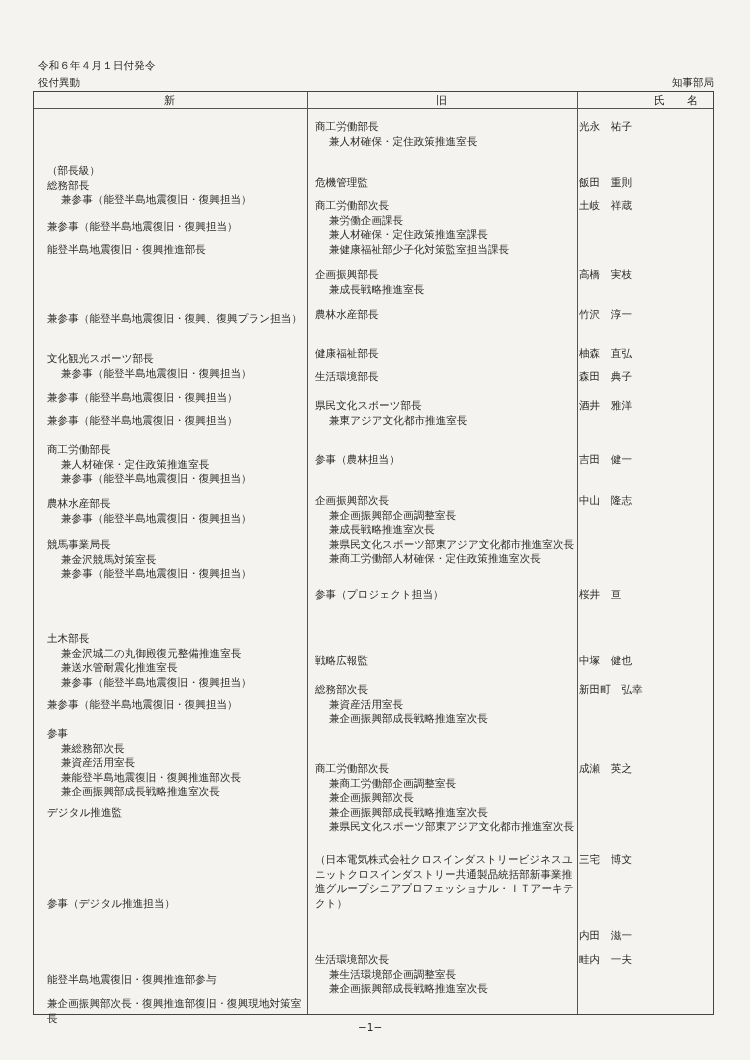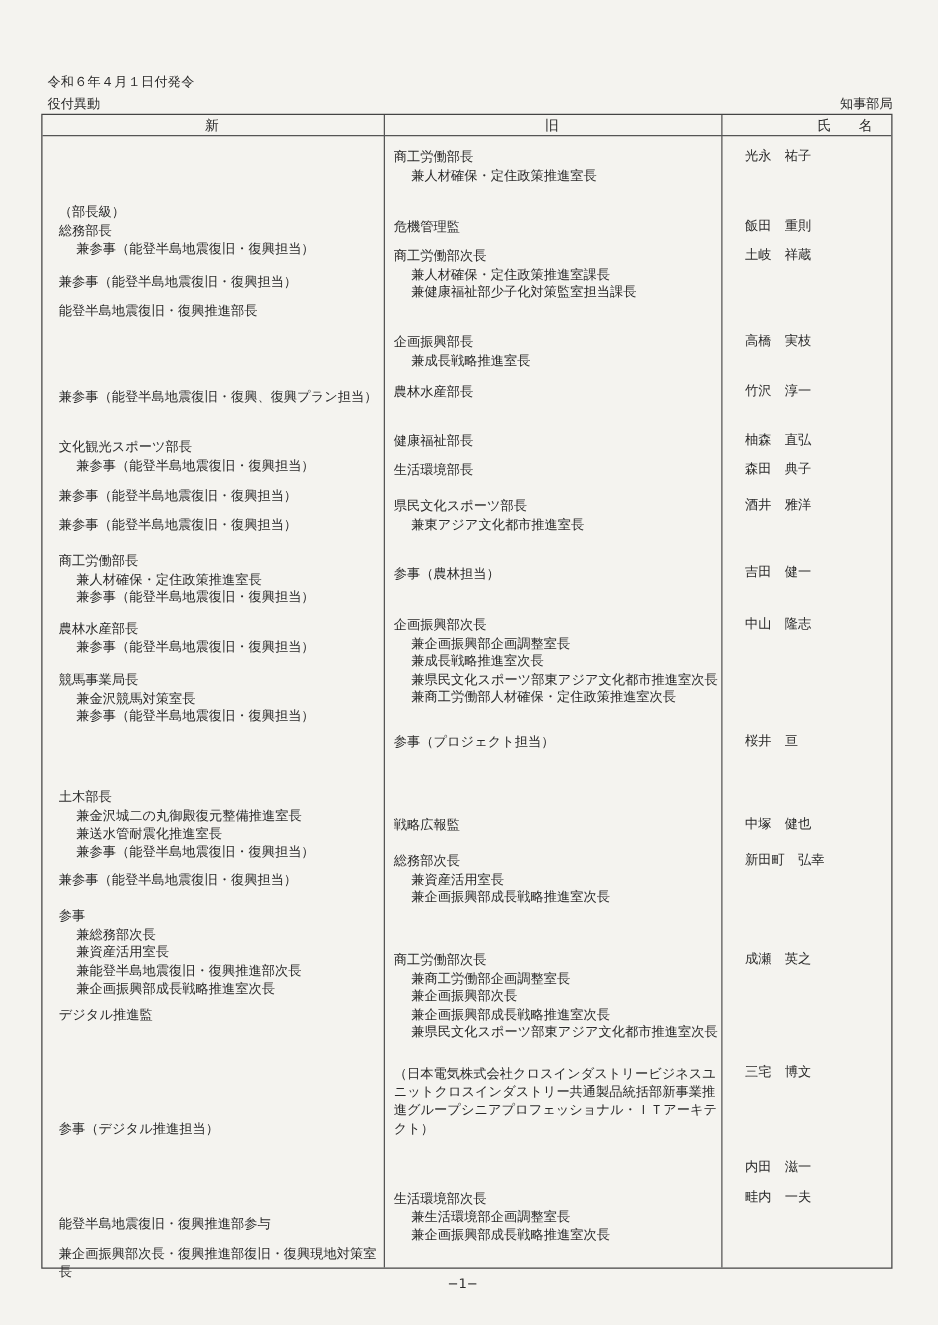--- a/index.html
+++ b/index.html
@@ -17,21 +17,21 @@
     position: absolute; left: 33px; top: 91px; width: 681px; height: 924px;
     border: 1.3px solid #444; box-sizing: border-box;
   }
   .col-line { position: absolute; top: 0; bottom: 0; width: 0; border-left: 1px solid #555; }
   .head-line { position: absolute; left: 0; right: 0; top: 16px; border-top: 1px solid #555; }
   .head-cell { position: absolute; top: 1px; font-size: 11px; }
   .row { position: absolute; left: 0; right: 0; }
   .cell { position: absolute; top: 0; line-height: 14.6px; font-size: 10.6px; white-space: pre; }
   .c-new { left: 13px; width: 262px; white-space: normal; margin-top: 44px; }
   .c-old { left: 281px; width: 265px; white-space: normal; }
-  .c-name { left: 562px; width: 110px; font-family: Liberation Serif, serif; }
+  .c-name { left: 545px; width: 110px; }
   .ln { display: block; }
   .ind { padding-left: 14px; }
   .page-num { position: absolute; left: 358px; top: 1021px; font-size: 10.5px; }
 </style>
 </head>
 <body>
 
 <div class="page-date">令和６年４月１日付発令</div>
 <div class="page-section">役付異動</div>
 <div class="page-dept">知事部局</div>
@@ -66,20 +66,21 @@
           <span class="ln">危機管理監</span>
         </div>
         <div class="cell c-name">飯田　重則</div>
       </div>
       <div class="row" style="top: 106px;">
         <div class="cell c-new">
           <span class="ln">能登半島地震復旧・復興推進部長</span>
         </div>
         <div class="cell c-old">
           <span class="ln">商工労働部次長</span>
+          <span class="ln ind">兼労働企画課長</span>
           <span class="ln ind">兼人材確保・定住政策推進室課長</span>
           <span class="ln ind">兼健康福祉部少子化対策監室担当課長</span>
         </div>
         <div class="cell c-name">土岐　祥蔵</div>
       </div>
       <div class="row" style="top: 175px;">
         <div class="cell c-new">
           <span class="ln">兼参事（能登半島地震復旧・復興、復興プラン担当）</span>
         </div>
         <div class="cell c-old">

